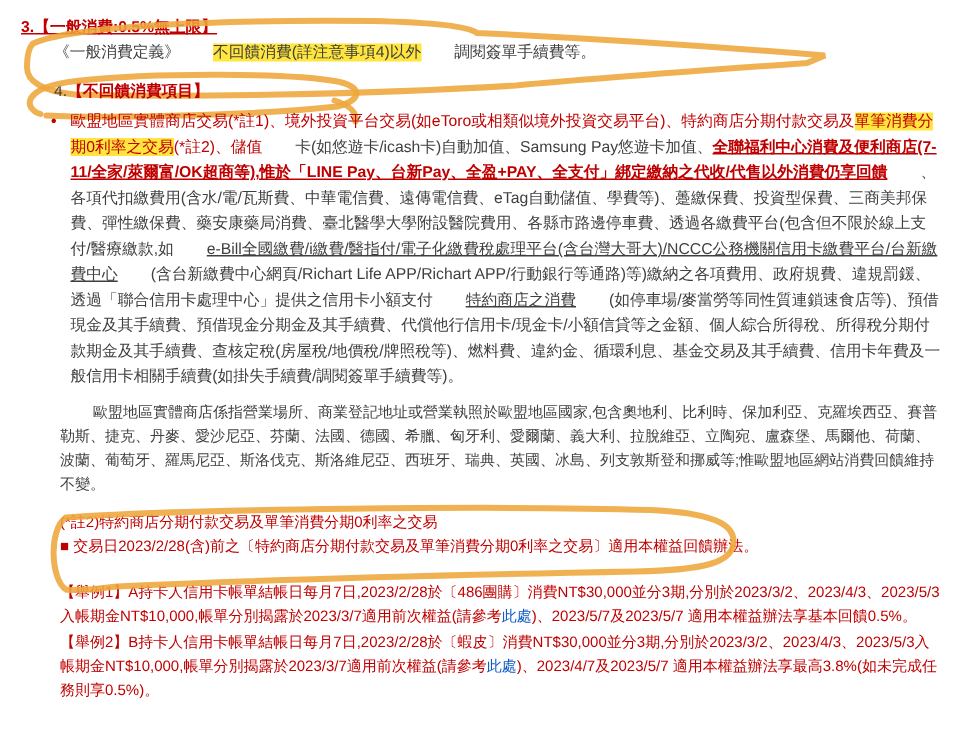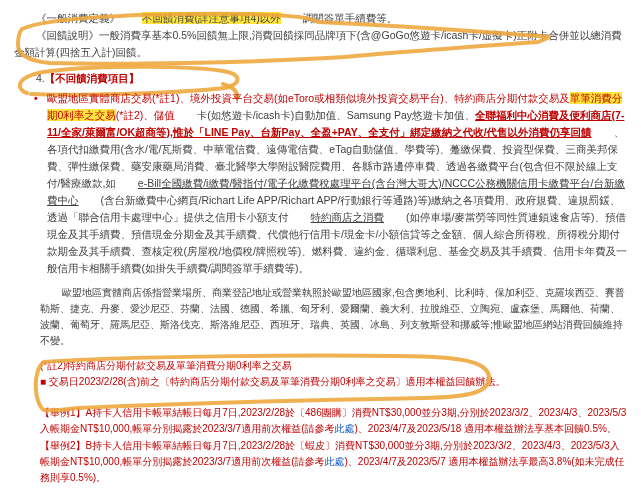--- a/index.html
+++ b/index.html
@@ -34,22 +34,22 @@
 </head>
 <body>
 
 <div class="page">
 
   
   <div class="rel sec3">
     <svg class="pen" style="left:-6px;top:-5px;" width="556" height="70" viewBox="0 0 556 70" preserveAspectRatio="none">
       <path d="M 14 24 C 40 12, 140 8, 240 9 C 285 10, 305 13, 310 17 C 395 21, 480 27, 542 32 L 530 37 C 460 42, 390 47, 336 52 C 240 58, 110 60, 42 58 C 20 56, 10 49, 10 40 C 10 32, 11 27, 14 24"></path>
     </svg>
+    <p class="line"><span class="run red bold u">3.</span><span class="run red bold u">【一般消費:0.5%無上限】</span></p>
     <p class="line"><span class="run dark">《一般消費定義》</span><span class="run dark hl">不回饋消費(詳注意事項4)以外</span><span class="run dark">調閱簽單手續費等。</span></p>
-    <p class="line"><span class="run dark">《回饋說明》一般消費享基本0.5%回饋無上限,消費回饋採同品牌項下(含@GoGo悠遊卡/icash卡/虛擬卡)正附卡合併並以總消費金額計算(四捨五入計)回饋。</span></p>
   </div>
 
   
   <div class="rel h4wrap">
     <svg class="pen" style="left:-9px;top:-8px;" width="252" height="40" viewBox="0 0 252 40" preserveAspectRatio="none">
       <path d="M 22 31 C 10 27, 10 13, 46 9 C 100 3, 190 4, 218 9 C 236 12, 238 21, 220 26 C 164 32, 64 34, 26 32"></path>
       <path d="M 218 22 C 228 25, 233 30, 232 36"></path>
     </svg>
     <p class="line"><span class="run dark">4.</span><span class="run red bold">【不回饋消費項目】</span></p>
   </div>
@@ -67,17 +67,17 @@
     </div>
 
     <div class="rel note2">
       <svg class="pen" style="left:-14px;top:-6px;" width="470" height="60" viewBox="0 0 470 60" preserveAspectRatio="none">
         <path d="M 18 58 C 8 52, 6 18, 18 10 C 100 4, 310 2, 408 5 C 448 7, 464 14, 463 27 C 462 40, 444 45, 398 46 C 290 48, 140 52, 52 56 C 36 58, 24 59, 18 58"></path>
       </svg>
       <p class="small"><span class="run red">(*註2)特約商店分期付款交易及單筆消費分期0利率之交易</span></p>
       <p class="small"><span class="run red">■ 交易日2023/2/28(含)前之〔特約商店分期付款交易及單筆消費分期0利率之交易〕適用本權益回饋辦法。</span></p>
     </div>
 
-    <p class="small ex"><span class="run red">【舉例1】A持卡人信用卡帳單結帳日每月7日,2023/2/28於〔486團購〕消費NT$30,000並分3期,分別於2023/3/2、2023/4/3、2023/5/3入帳期金NT$10,000,帳單分別揭露於2023/3/7適用前次權益(請參考</span><span class="run link">此處</span><span class="run red">)、2023/4/7及2023/5/18 適用本權益辦法享基本回饋0.5%。</span></p>
+    <p class="small ex"><span class="run red">【舉例1】A持卡人信用卡帳單結帳日每月7日,2023/2/28於〔486團購〕消費NT$30,000並分3期,分別於2023/3/2、2023/4/3、2023/5/3入帳期金NT$10,000,帳單分別揭露於2023/3/7適用前次權益(請參考</span><span class="run link">此處</span><span class="run red">)、2023/5/7及2023/5/7 適用本權益辦法享基本回饋0.5%。</span></p>
     <p class="small ex"><span class="run red">【舉例2】B持卡人信用卡帳單結帳日每月7日,2023/2/28於〔蝦皮〕消費NT$30,000並分3期,分別於2023/3/2、2023/4/3、2023/5/3入帳期金NT$10,000,帳單分別揭露於2023/3/7適用前次權益(請參考</span><span class="run link">此處</span><span class="run red">)、2023/4/7及2023/5/7 適用本權益辦法享最高3.8%(如未完成任務則享0.5%)。</span></p>
 
   </div>
 </div>
 
 </body></html>

